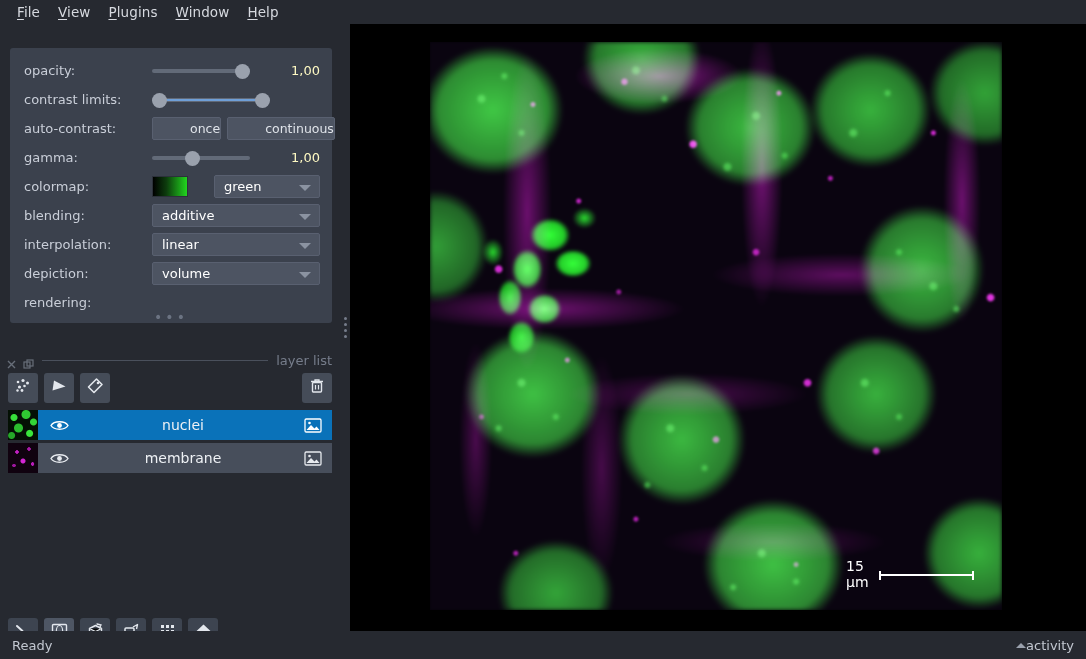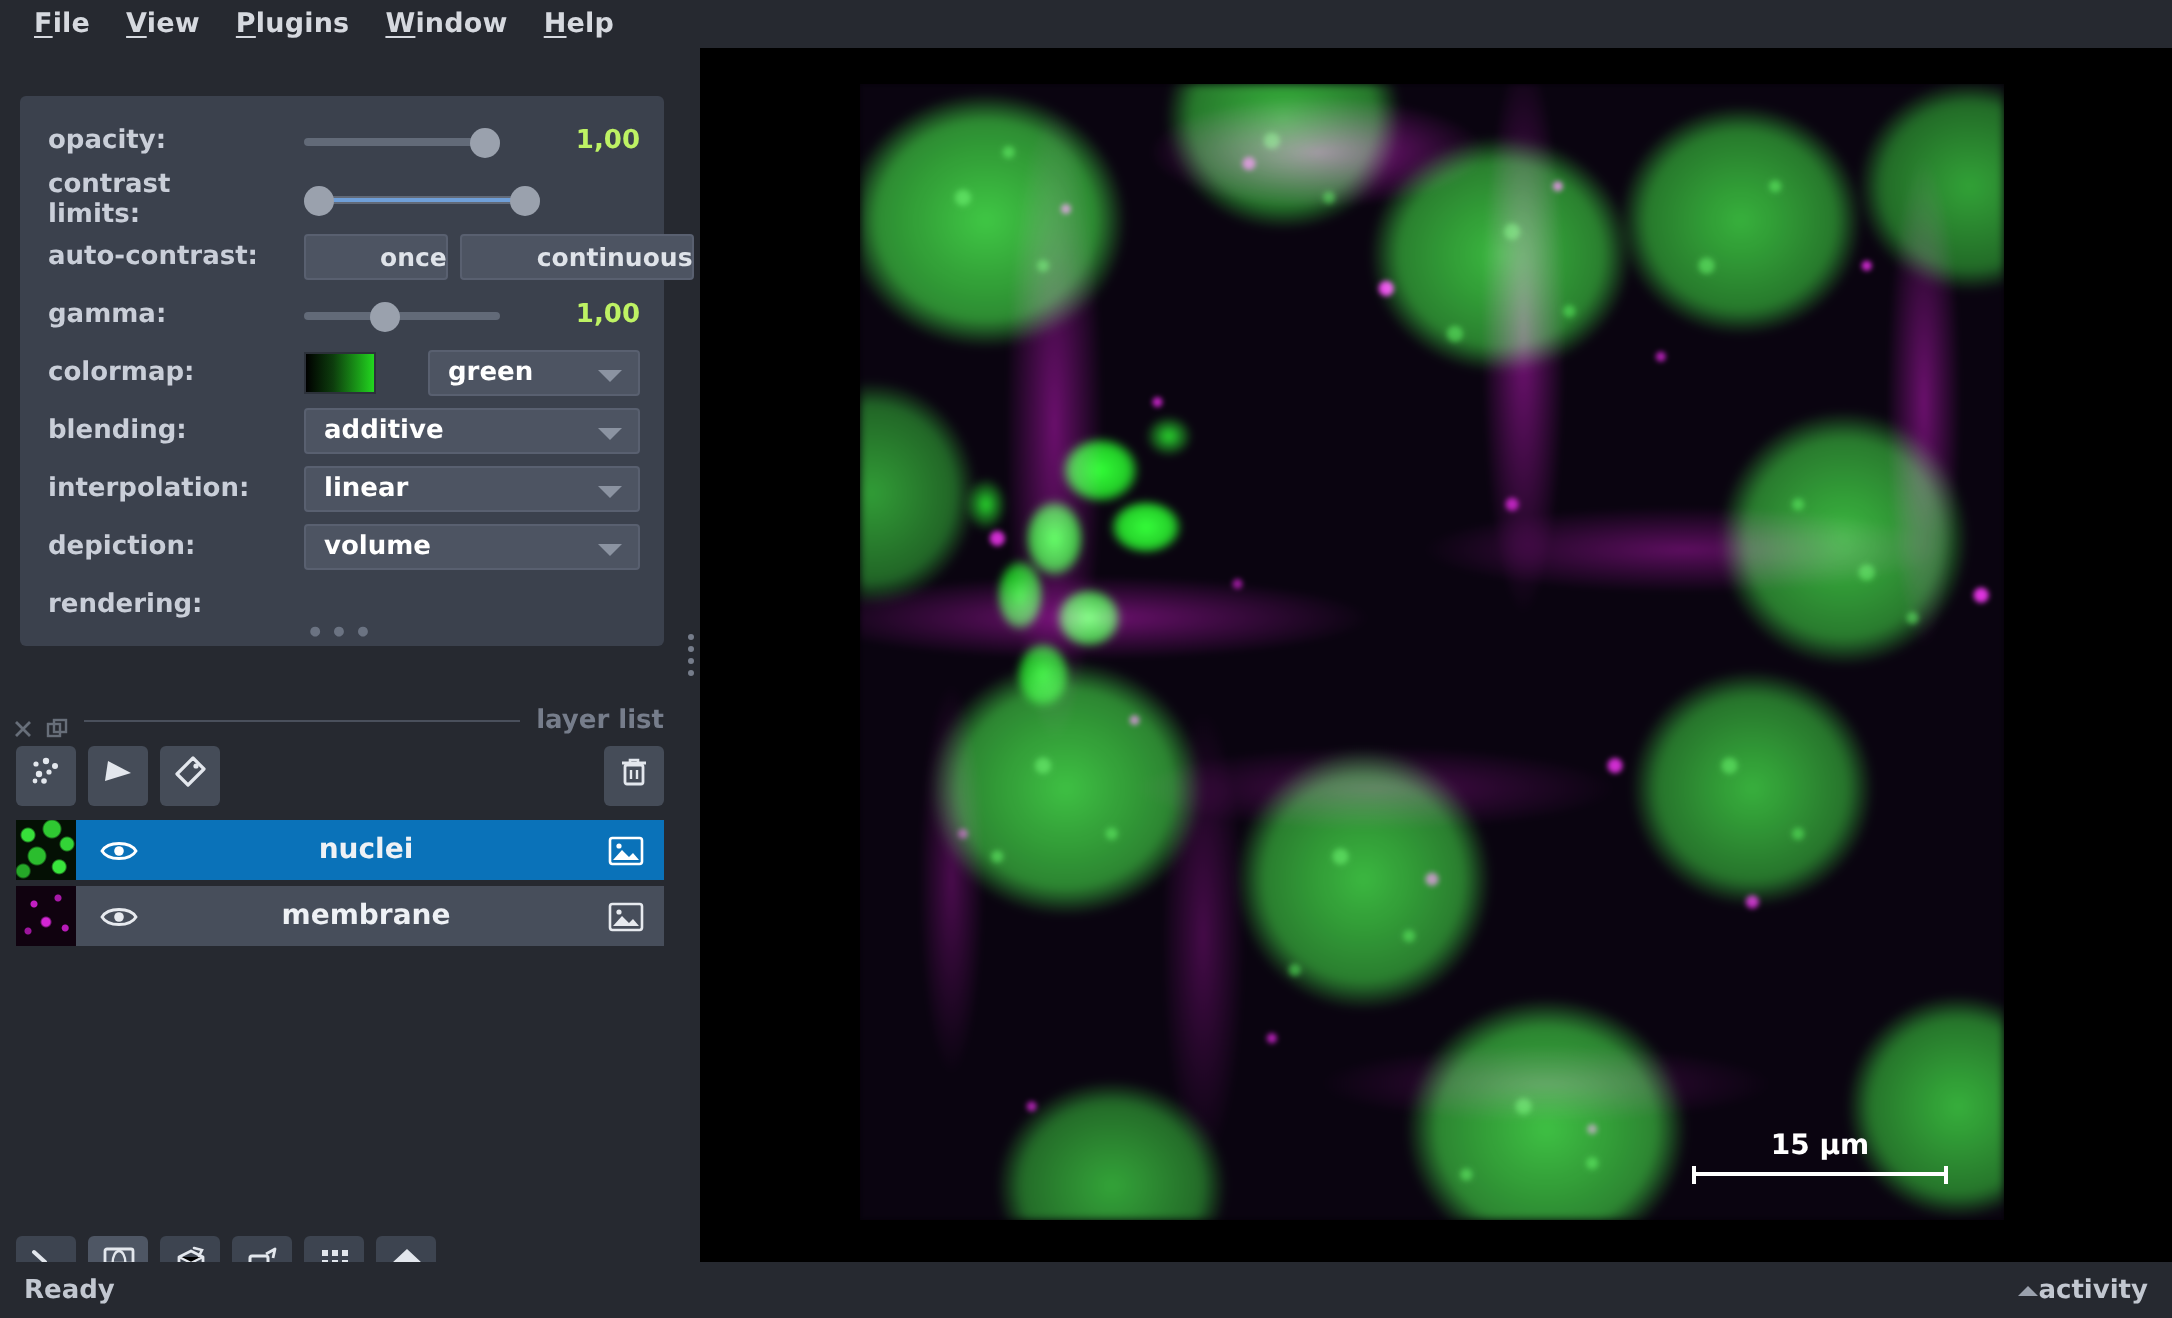--- a/index.html
+++ b/index.html
@@ -2,21 +2,21 @@
 <html><head>
 <meta charset="utf-8">
 <style>
   * { box-sizing: border-box; margin: 0; padding: 0; }
   html, body {
     width: 1086px; height: 659px;
     background: #262930;
     font-family: "DejaVu Sans", "Liberation Sans", sans-serif;
     overflow: hidden;
   }
-  #app { position: relative; width: 1086px; height: 659px; background: #262930; font-weight: bold; }
+  #app { position: relative; width: 1086px; height: 659px; background: #262930; }
 
   
   #menubar {
     position: absolute; left: 0; top: 0; width: 1086px; height: 24px;
     background: #262930; display: flex; align-items: center; padding-left: 8px;
   }
   .menu-item {
     font-size: 13.5px; color: #d6d9df; padding: 2px 9px; cursor: default;
     letter-spacing: .1px;
   }
@@ -45,21 +45,21 @@
   
   .slider-wrap { position: relative; height: 23px; flex: 1; }
   .slider-track {
     position: absolute; left: 0; right: 0; top: 10px; height: 4px;
     background: #626a78; border-radius: 2px;
   }
   .slider-knob {
     position: absolute; top: 5px; width: 15px; height: 15px; border-radius: 50%;
     background: #9aa1ad;
   }
-  .slider-val { width: 40px; text-align: right; font-size: 13px; color: #bef264; margin-left: 10px; }
+  .slider-val { width: 40px; text-align: right; font-size: 13px; color: #fef9c3; margin-left: 10px; }
   .range-line { position: absolute; top: 11px; height: 2px; background: #6f9fd8; }
 
   
   .btn-pair { display: flex; gap: 6px; flex: 1; }
   .flat-btn {
     flex: 1; height: 23px; background: #4d5462; border: 1px solid #596070;
     border-radius: 2px; color: #dfe3e9; font-size: 12.5px;
     display: flex; align-items: center; justify-content: center;
     font-family: "DejaVu Sans", "Liberation Sans", sans-serif;
     padding-left: 37px;
@@ -155,21 +155,21 @@
     position: absolute; left: 350px; top: 24px; width: 736px; height: 607px;
     background: #000000; overflow: hidden;
   }
   #microscopy {
     position: absolute; left: 80px; top: 18px; width: 572px; height: 568px;
     background: #050208; overflow: hidden;
   }
   #microscopy .layer-img { position: absolute; inset: 0; }
   .scalebar-wrap {
     position: absolute; right: 28px; bottom: 18px; width: 128px;
-    display: flex; flex-direction: column; align-items: center;
+    display: flex; flex-direction: row; align-items: center;
   }
   .scalebar-text { font-size: 14px; color: #ffffff; margin-bottom: 2px; }
   .scalebar-line { position: relative; width: 128px; height: 9px; }
   .scalebar-line .bar { position: absolute; left: 0; right: 0; top: 3px; height: 2px; background: #fff; }
   .scalebar-line .cap { position: absolute; top: 0; width: 2px; height: 9px; background: #fff; }
 
   
   #statusbar {
     position: absolute; left: 0; bottom: 0; width: 1086px; height: 28px;
     background: #262930; display: flex; align-items: center; padding: 0 12px;

